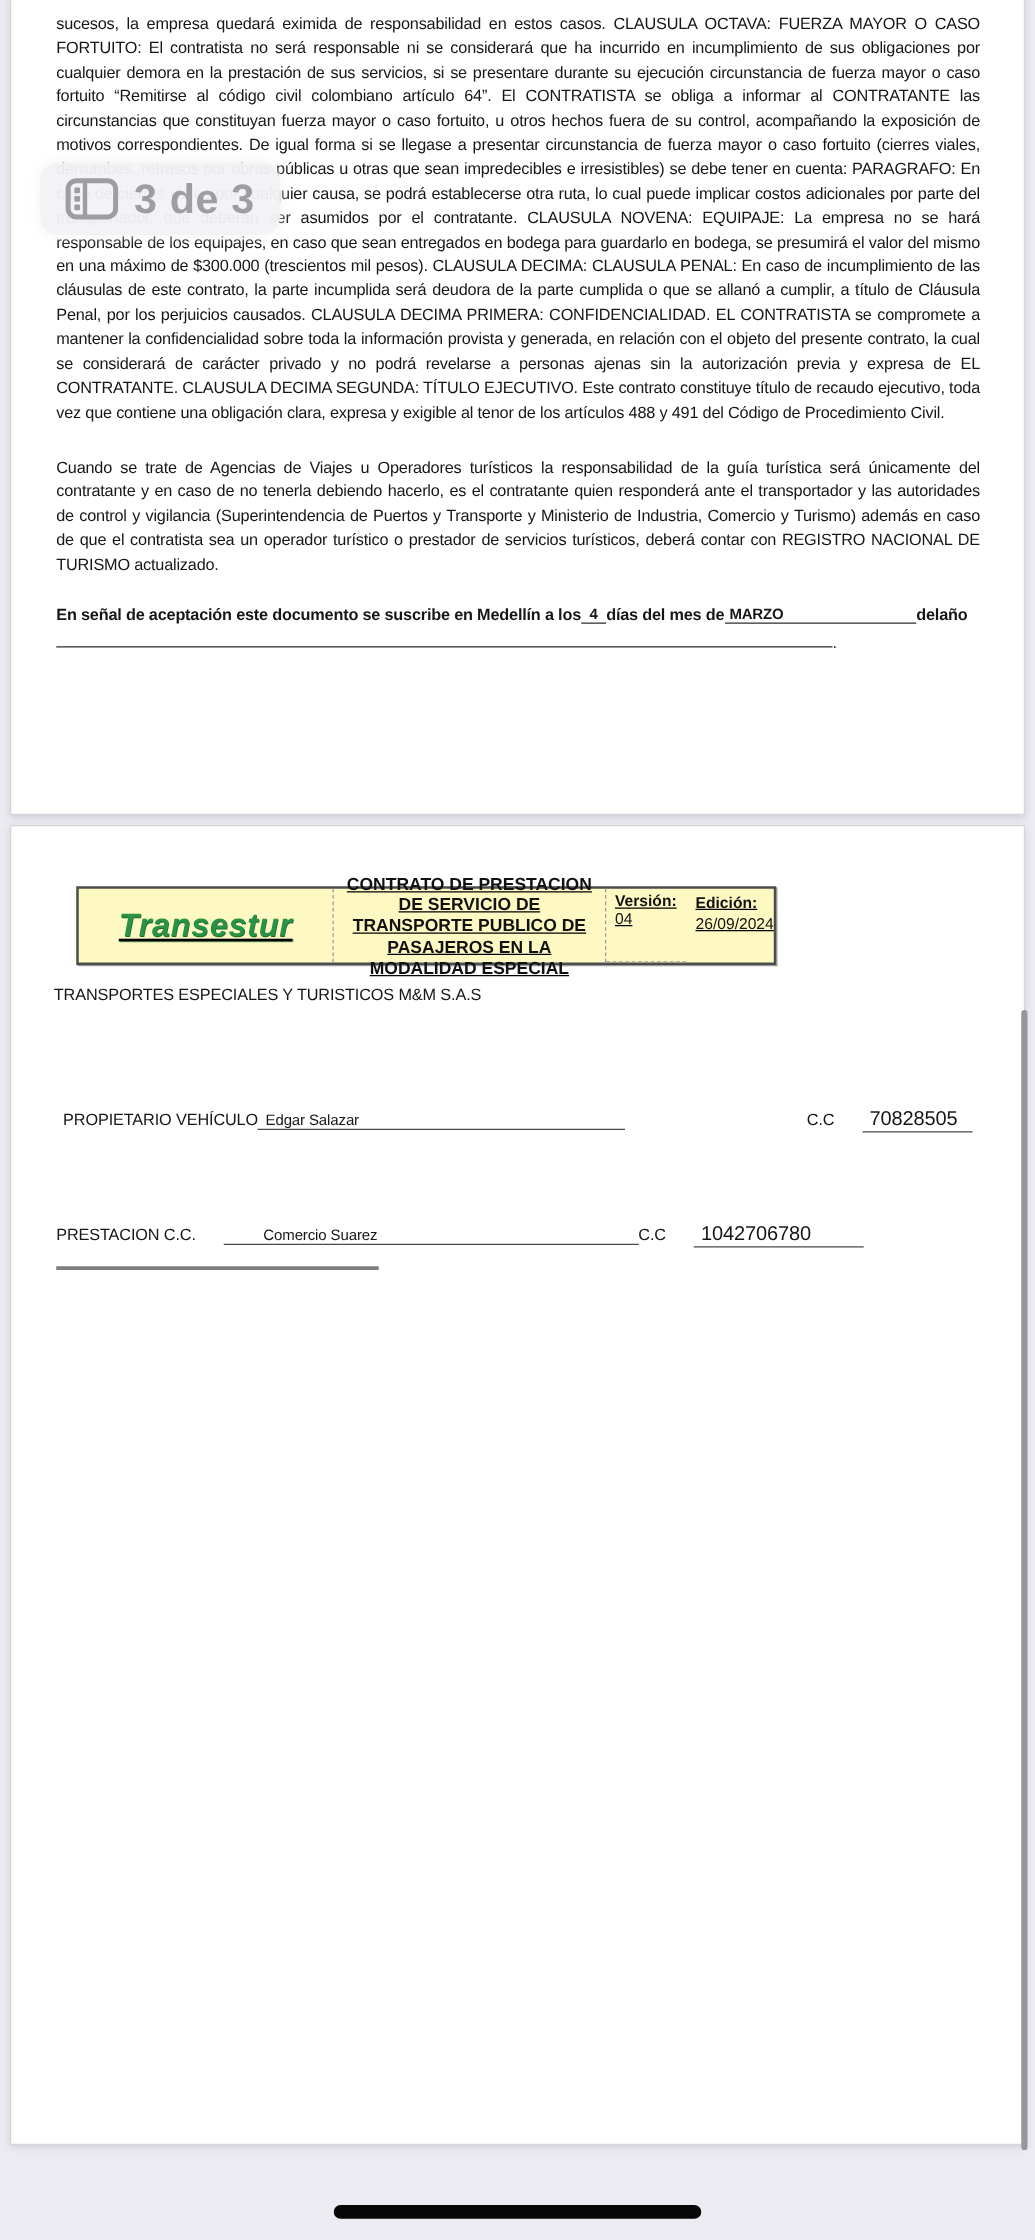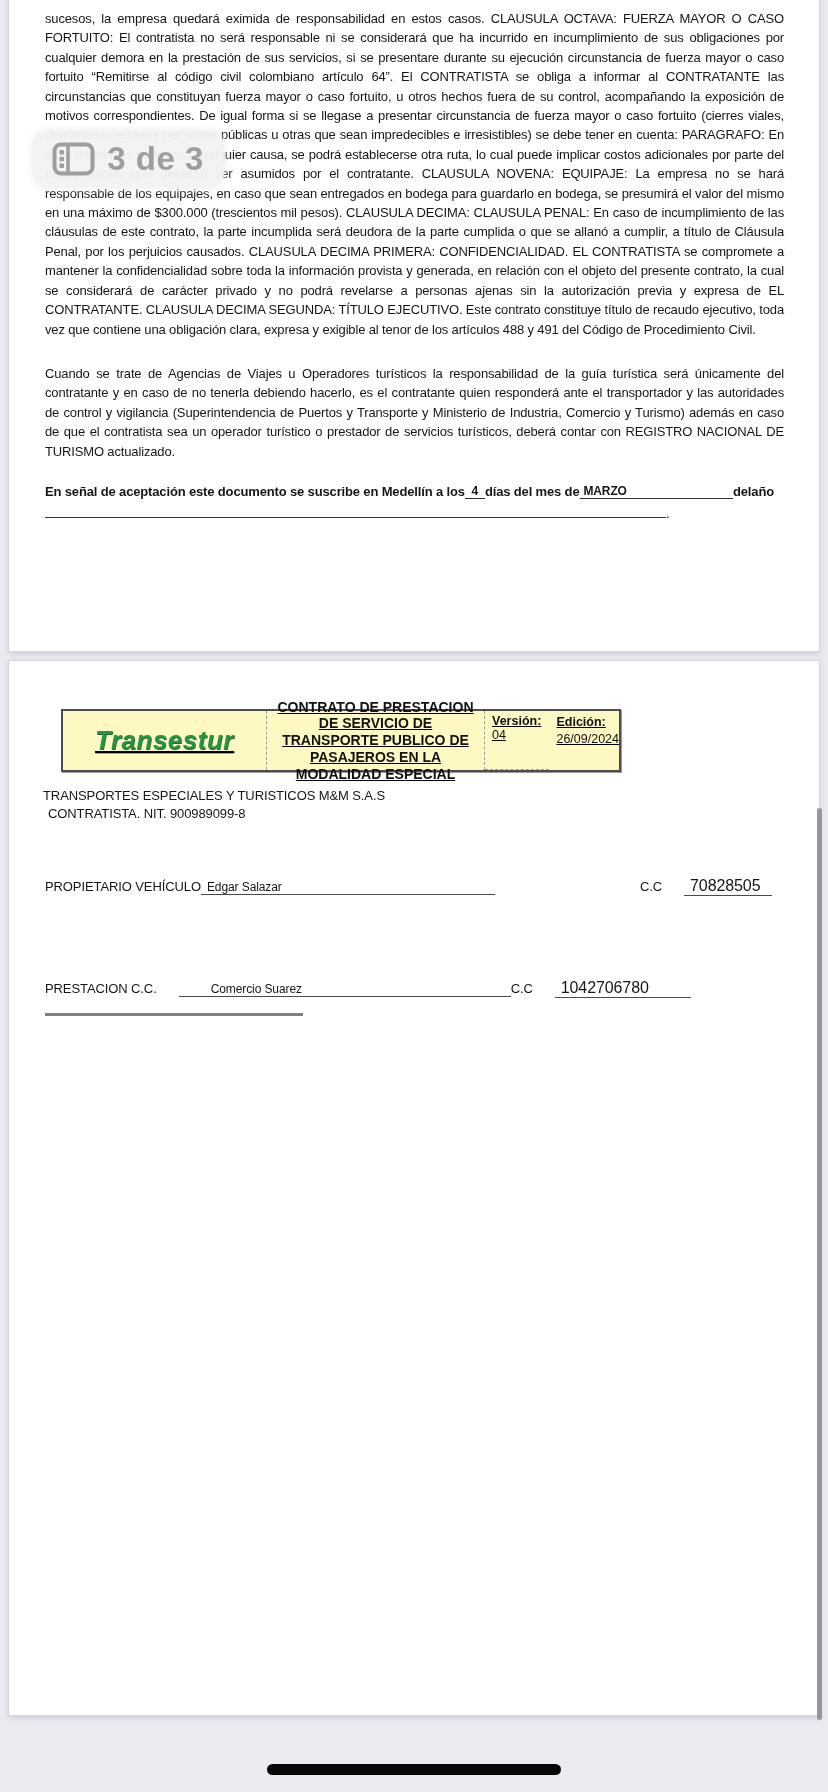--- a/index.html
+++ b/index.html
@@ -94,21 +94,21 @@
     position:absolute;left:34px;top:126px;font-size:13px;color:#161616;
     line-height:18px;letter-spacing:-0.1px;
   }
   .company-block .line2{padding-left:5px;}
 
   .form-row{
     position:absolute;left:36px;right:36px;
     display:flex;align-items:baseline;white-space:nowrap;
     font-size:13px;color:#161616;letter-spacing:-0.1px;
   }
-  #owner-row{top:216px;}
+  #owner-row{top:226px;justify-content:center;}
   #contractor-row{top:318px;}
   .form-row .name-blank{
     display:inline-block;border-bottom:1.5px solid #4a4a4a;
     font-size:12px;padding-left:6px;text-align:left;
   }
   #owner-row .name-blank{width:288px;}
   #contractor-row .name-blank{width:300px;margin-left:22px;padding-left:32px;}
   .form-row .cc-group{display:flex;align-items:baseline;gap:22px;}
   #owner-row .cc-group{margin-left:145px;}
   .form-row .cc-blank{
@@ -175,21 +175,20 @@
         </div>
         <div class="edition-row">
           <span class="bold">Edición:</span><br>
           <span>26/09/2024</span>
         </div>
       </div>
     </div>
 
     <div class="company-block">
       <div>TRANSPORTES ESPECIALES Y TURISTICOS M&amp;M S.A.S</div>
-      <div class="line2">CONTRATISTA.  NIT. 900989099-8</div>
     </div>
 
     <div class="form-row" id="owner-row">
       <span>PROPIETARIO VEHÍCULO</span>
       <span class="name-blank">Edgar Salazar</span>
       <span class="cc-group">
         <span>C.C</span>
         <span class="cc-blank">70828505</span>
       </span>
     </div>

